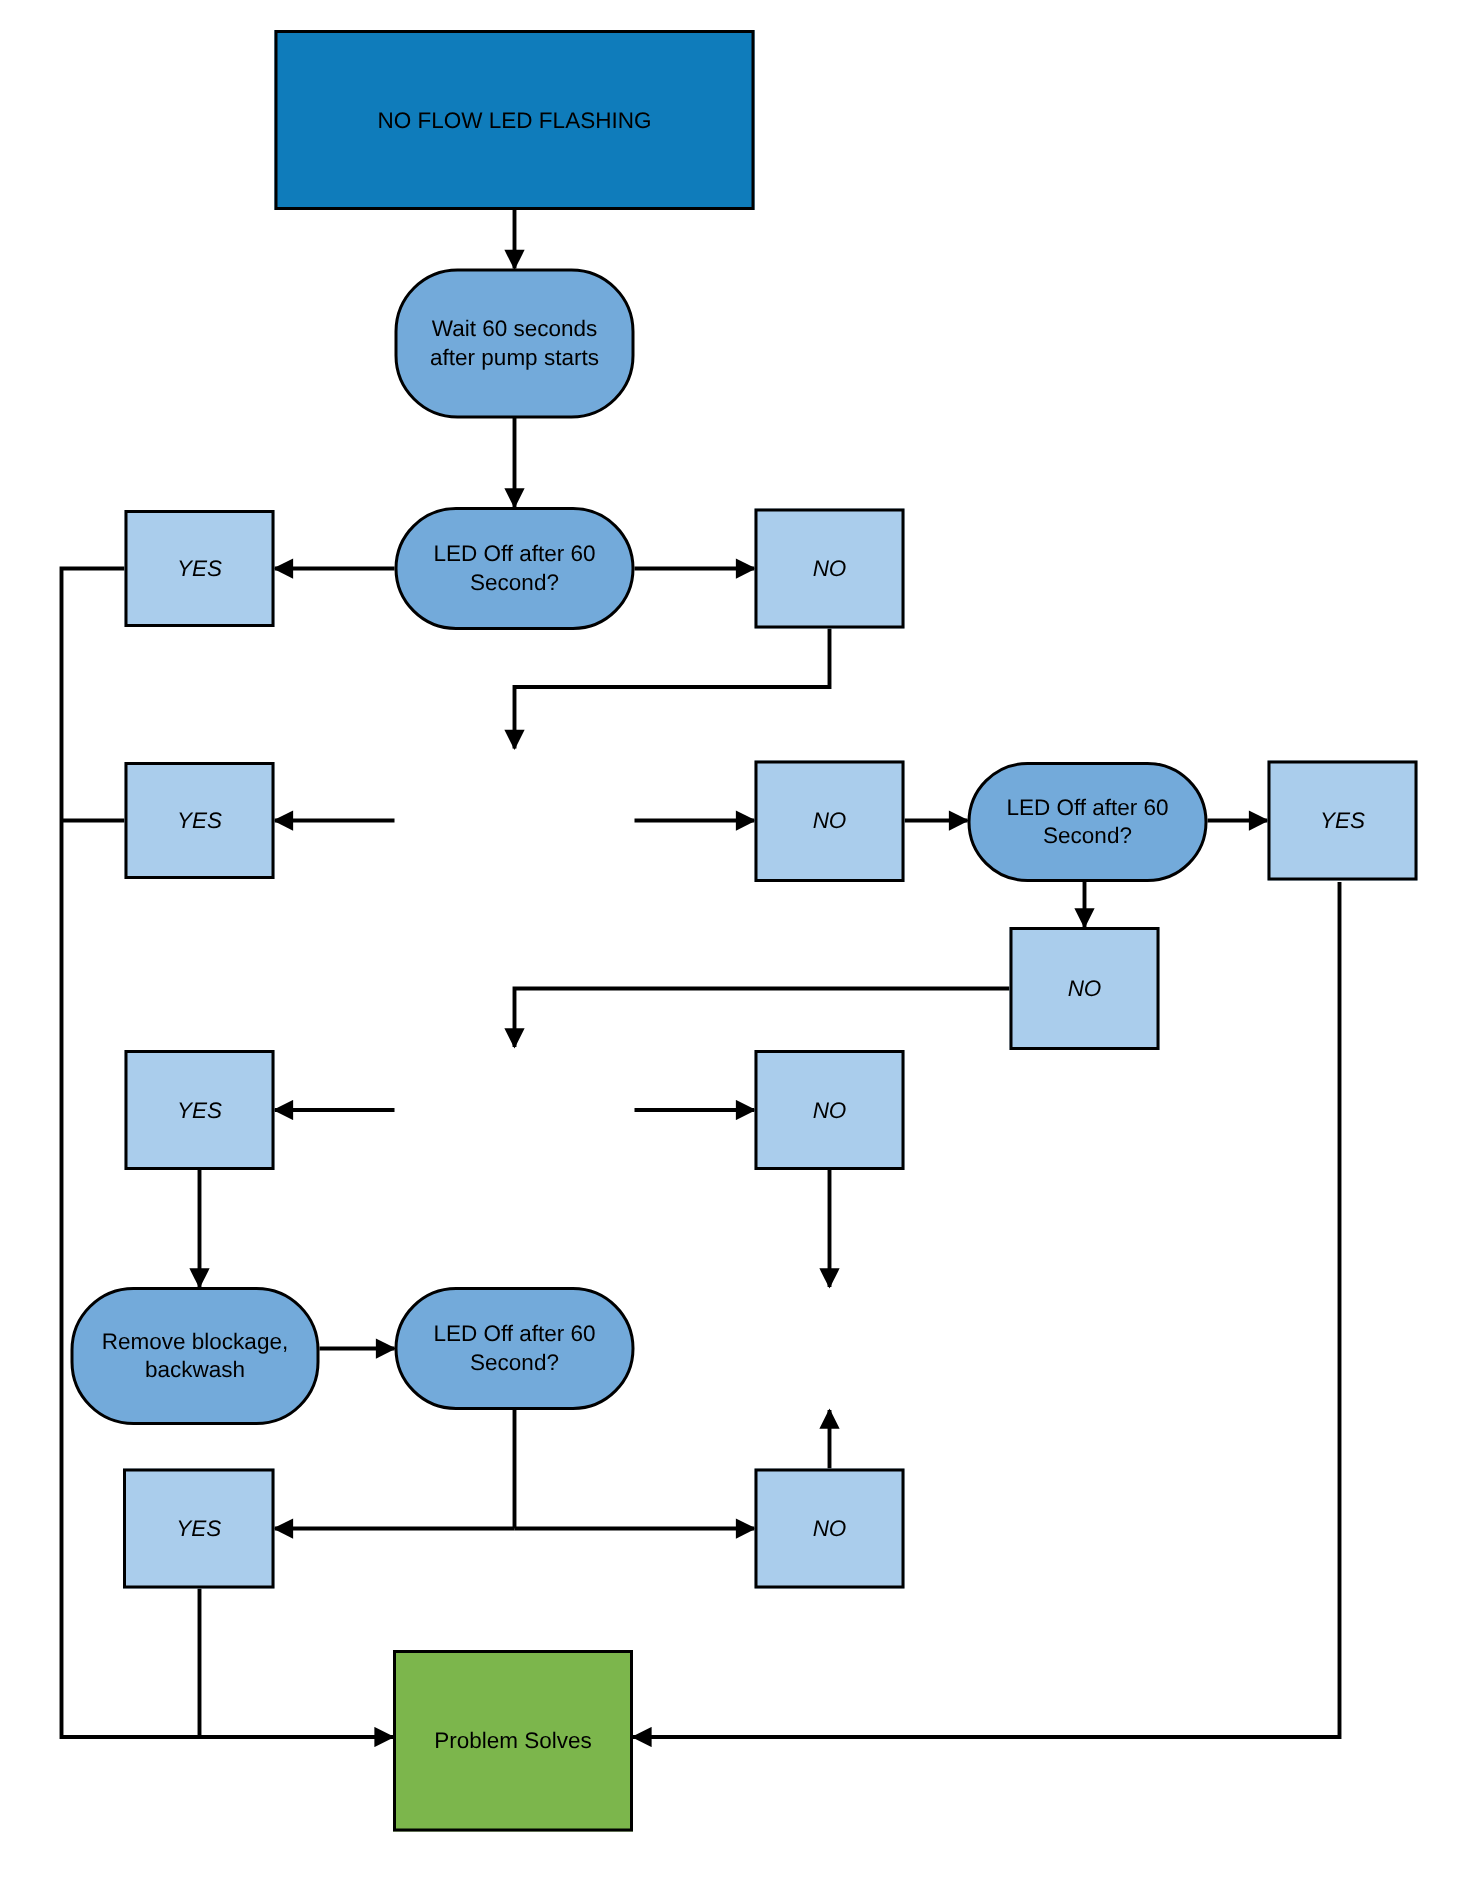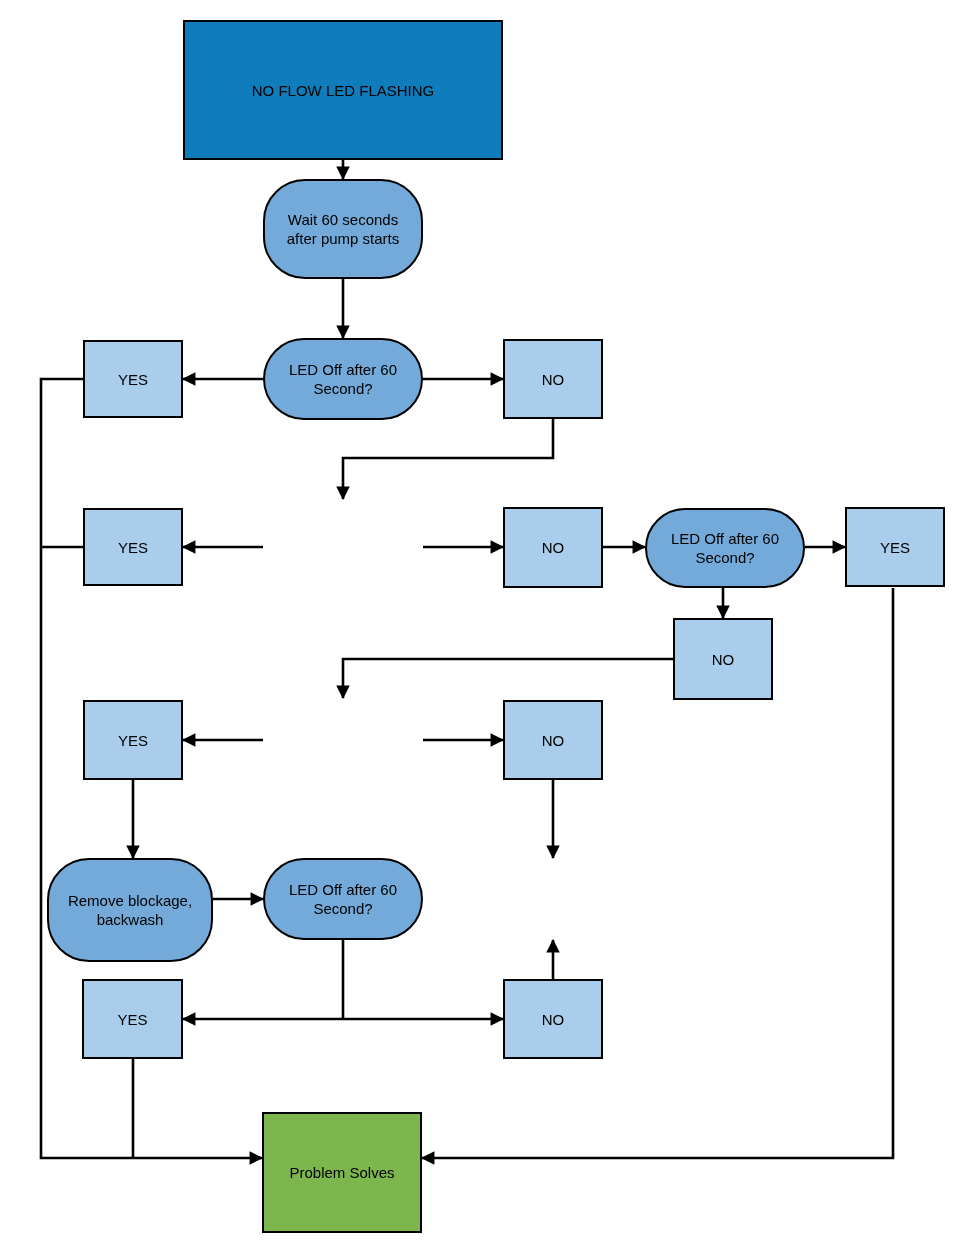--- a/index.html
+++ b/index.html
@@ -26,22 +26,22 @@
     display: flex;
     align-items: center;
     justify-content: center;
     text-align: center;
     font-size: 15px;
     line-height: 19px;
     padding: 2px 10px;
   }
   .start { background: var(--start-fill, #0f7cbb); }
   .pill  { background: var(--process-fill, #73aada); border-radius: 42px; }
-  .box   { background: var(--yesno-fill, #aacdec); }
-  .end   { background: var(--end-fill, #7cb64c); margin-top: 12px; }
+  .box   { background: var(--yesno-fill, #aacdec); font-style: italic; }
+  .end   { background: var(--end-fill, #7cb64c); }
   .tight { padding: 2px 22px; }
 </style>
 </head>
 <body>
 
 <div id="canvas">
 
   <svg id="wires" width="976" height="1251" viewBox="0 0 976 1251">
     <defs>
       <marker id="arrow" viewBox="0 0 10 10" refX="9.2" refY="5" markerWidth="17" markerHeight="13.5" markerUnits="userSpaceOnUse" orient="auto">
@@ -68,21 +68,21 @@
     <path d="M133,780 V858" marker-end="url(#arrow)"></path>
     <path d="M553,780 V858" marker-end="url(#arrow)"></path>
     <path d="M213,899 H263" marker-end="url(#arrow)"></path>
     <path d="M343,940 V1019"></path>
     <path d="M343,1019 H183" marker-end="url(#arrow)"></path>
     <path d="M343,1019 H503" marker-end="url(#arrow)"></path>
     <path d="M553,979 V940" marker-end="url(#arrow)"></path>
     <path d="M893,588 V1158 H422" marker-end="url(#arrow)"></path>
   </svg>
 
-  <div class="node start" style="left:183px; top:20px; width:320px; height:140px;">
+  <div class="node start" style="left:183px; top:20px; width:320px; height:120px;">
     <span>NO FLOW LED FLASHING</span>
   </div>
 
   <div class="node pill" style="left:263px; top:179px; width:160px; height:100px;">
     <span>Wait 60 seconds after pump starts</span>
   </div>
 
   <div class="node pill" style="left:263px; top:338px; width:160px; height:82px;">
     <span>LED Off after 60 Second?</span>
   </div>
@@ -109,21 +109,21 @@
     <span>NO</span>
   </div>
 
   <div class="node box" style="left:83px; top:700px; width:100px; height:80px;">
     <span>YES</span>
   </div>
   <div class="node box" style="left:503px; top:700px; width:100px; height:80px;">
     <span>NO</span>
   </div>
 
-  <div class="node pill" style="left:47px; top:858px; width:166px; height:104px; padding:2px 6px;">
+  <div class="node pill" style="left:47px; top:858px; width:166px; height:92px; padding:2px 6px;">
     <span>Remove blockage, backwash</span>
   </div>
   <div class="node pill" style="left:263px; top:858px; width:160px; height:82px;">
     <span>LED Off after 60 Second?</span>
   </div>
 
   <div class="node box" style="left:82px; top:979px; width:101px; height:80px;">
     <span>YES</span>
   </div>
   <div class="node box" style="left:503px; top:979px; width:100px; height:80px;">

